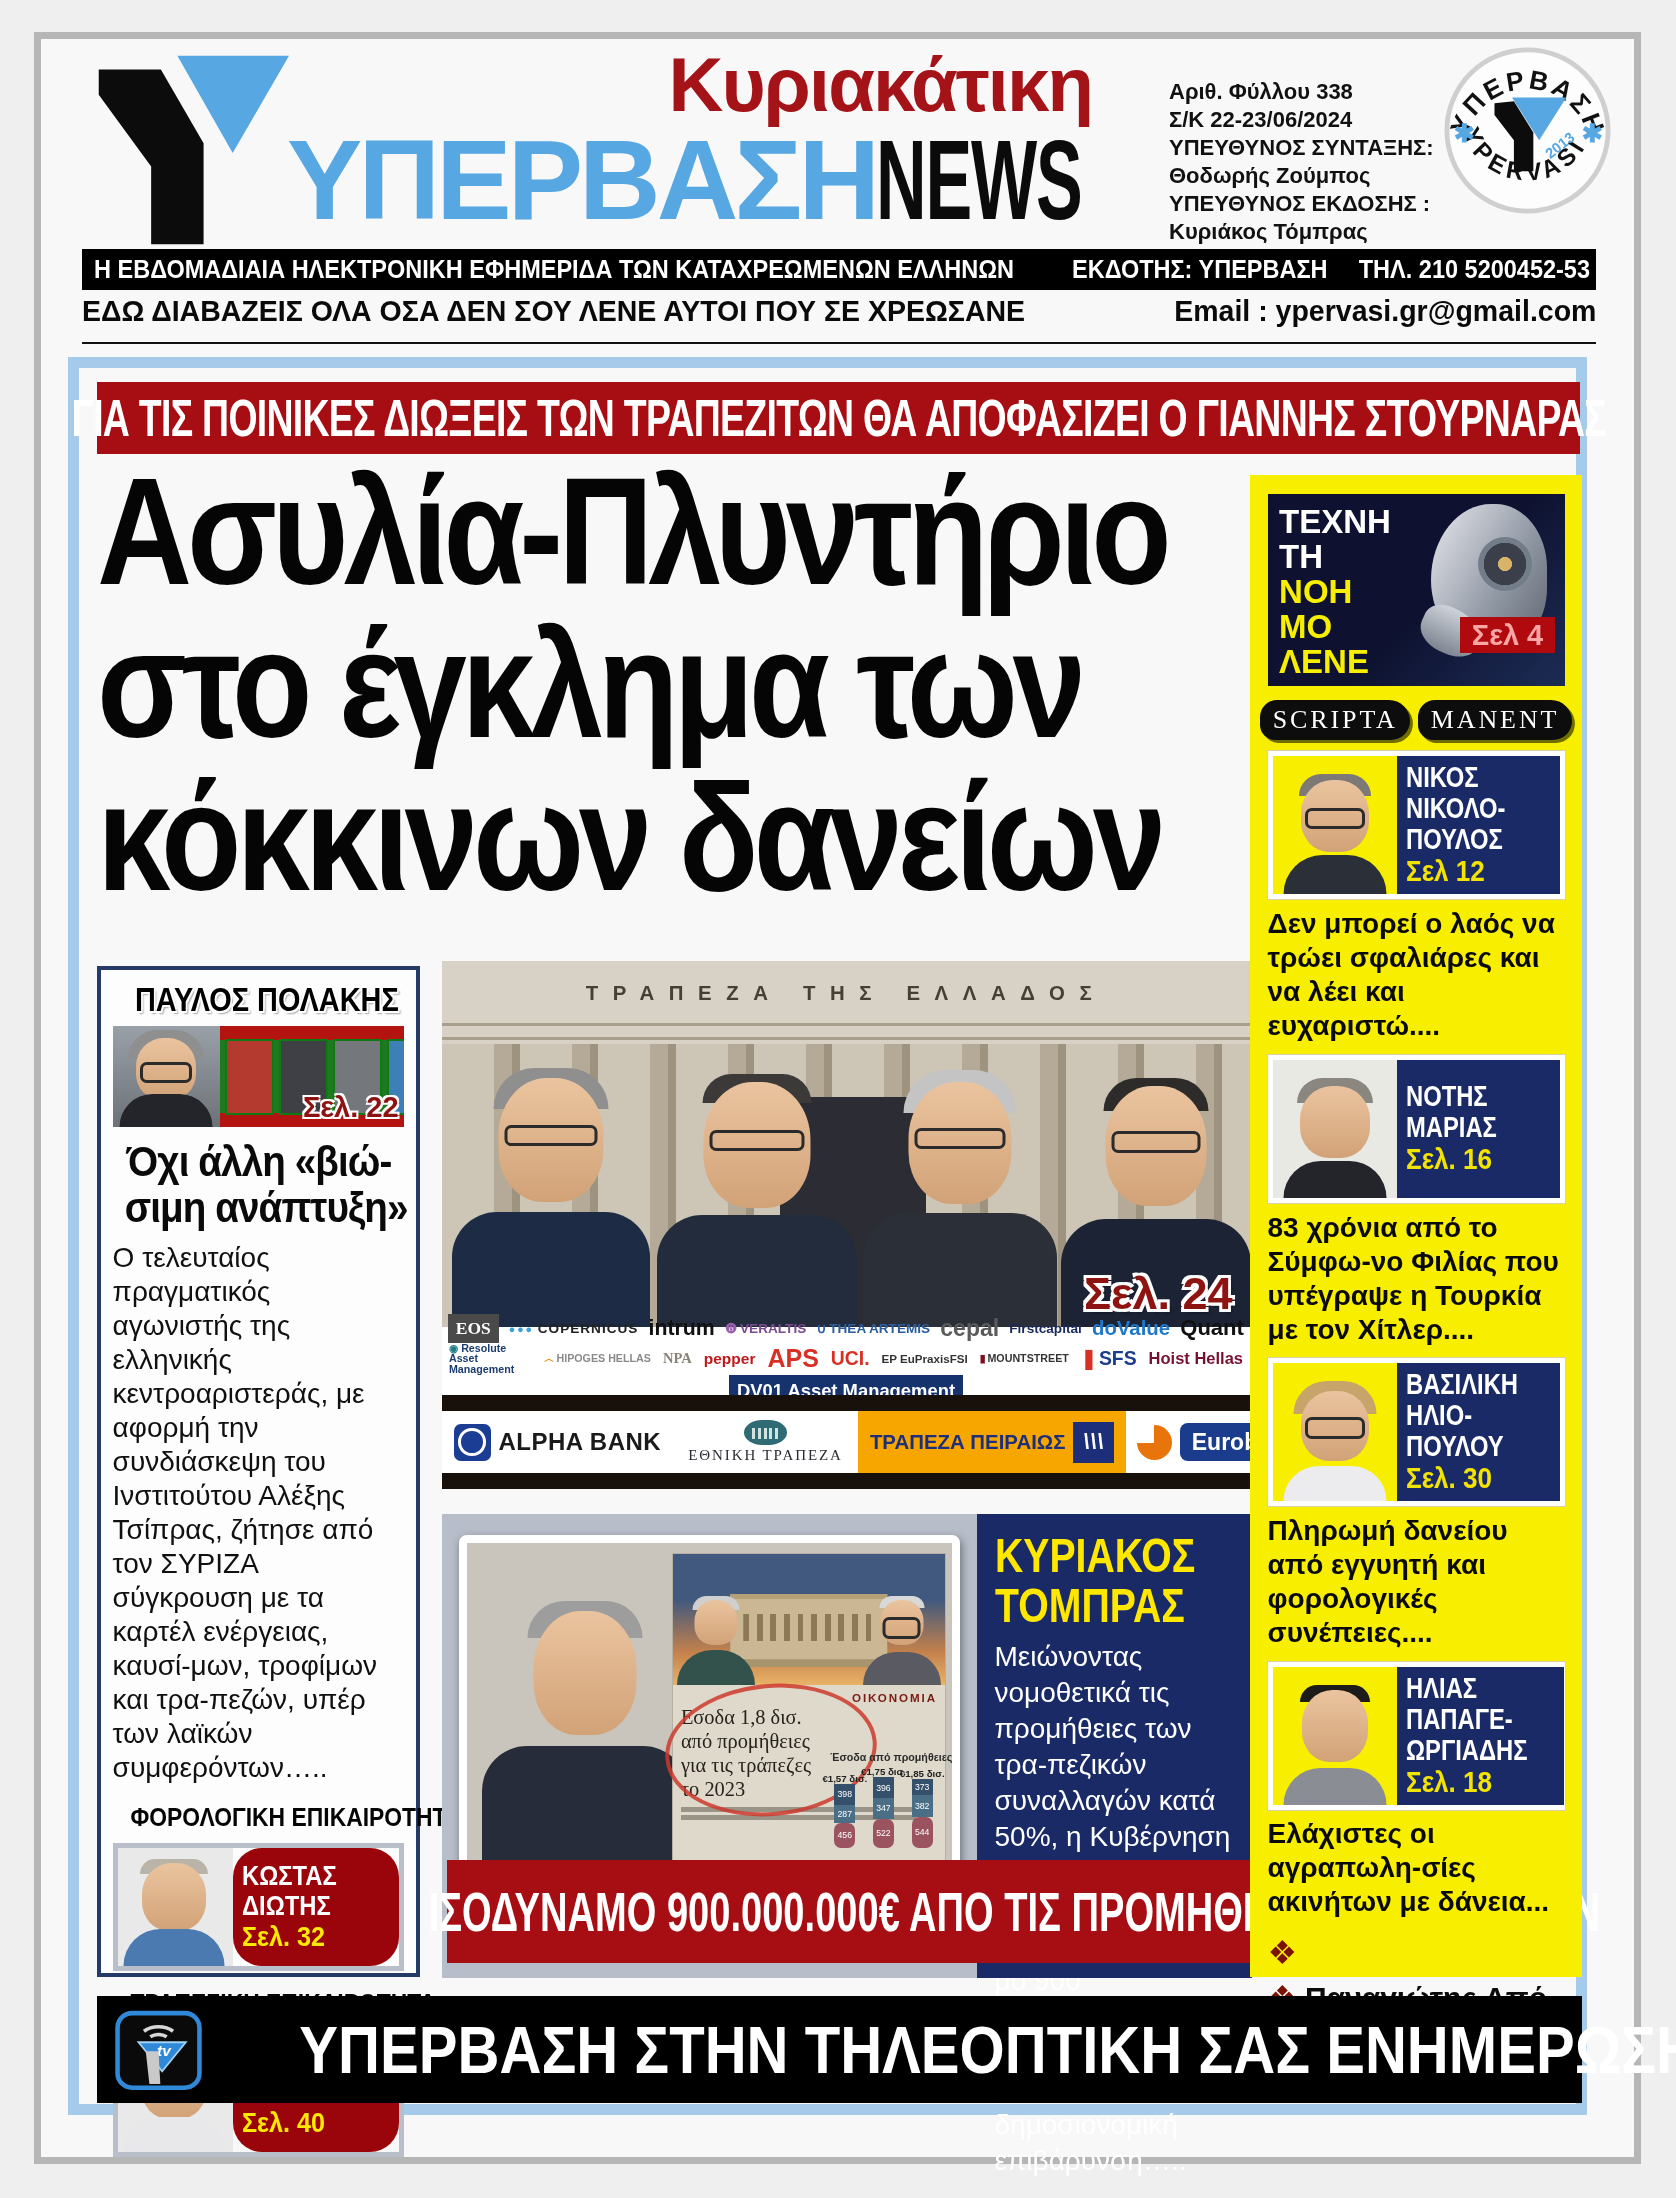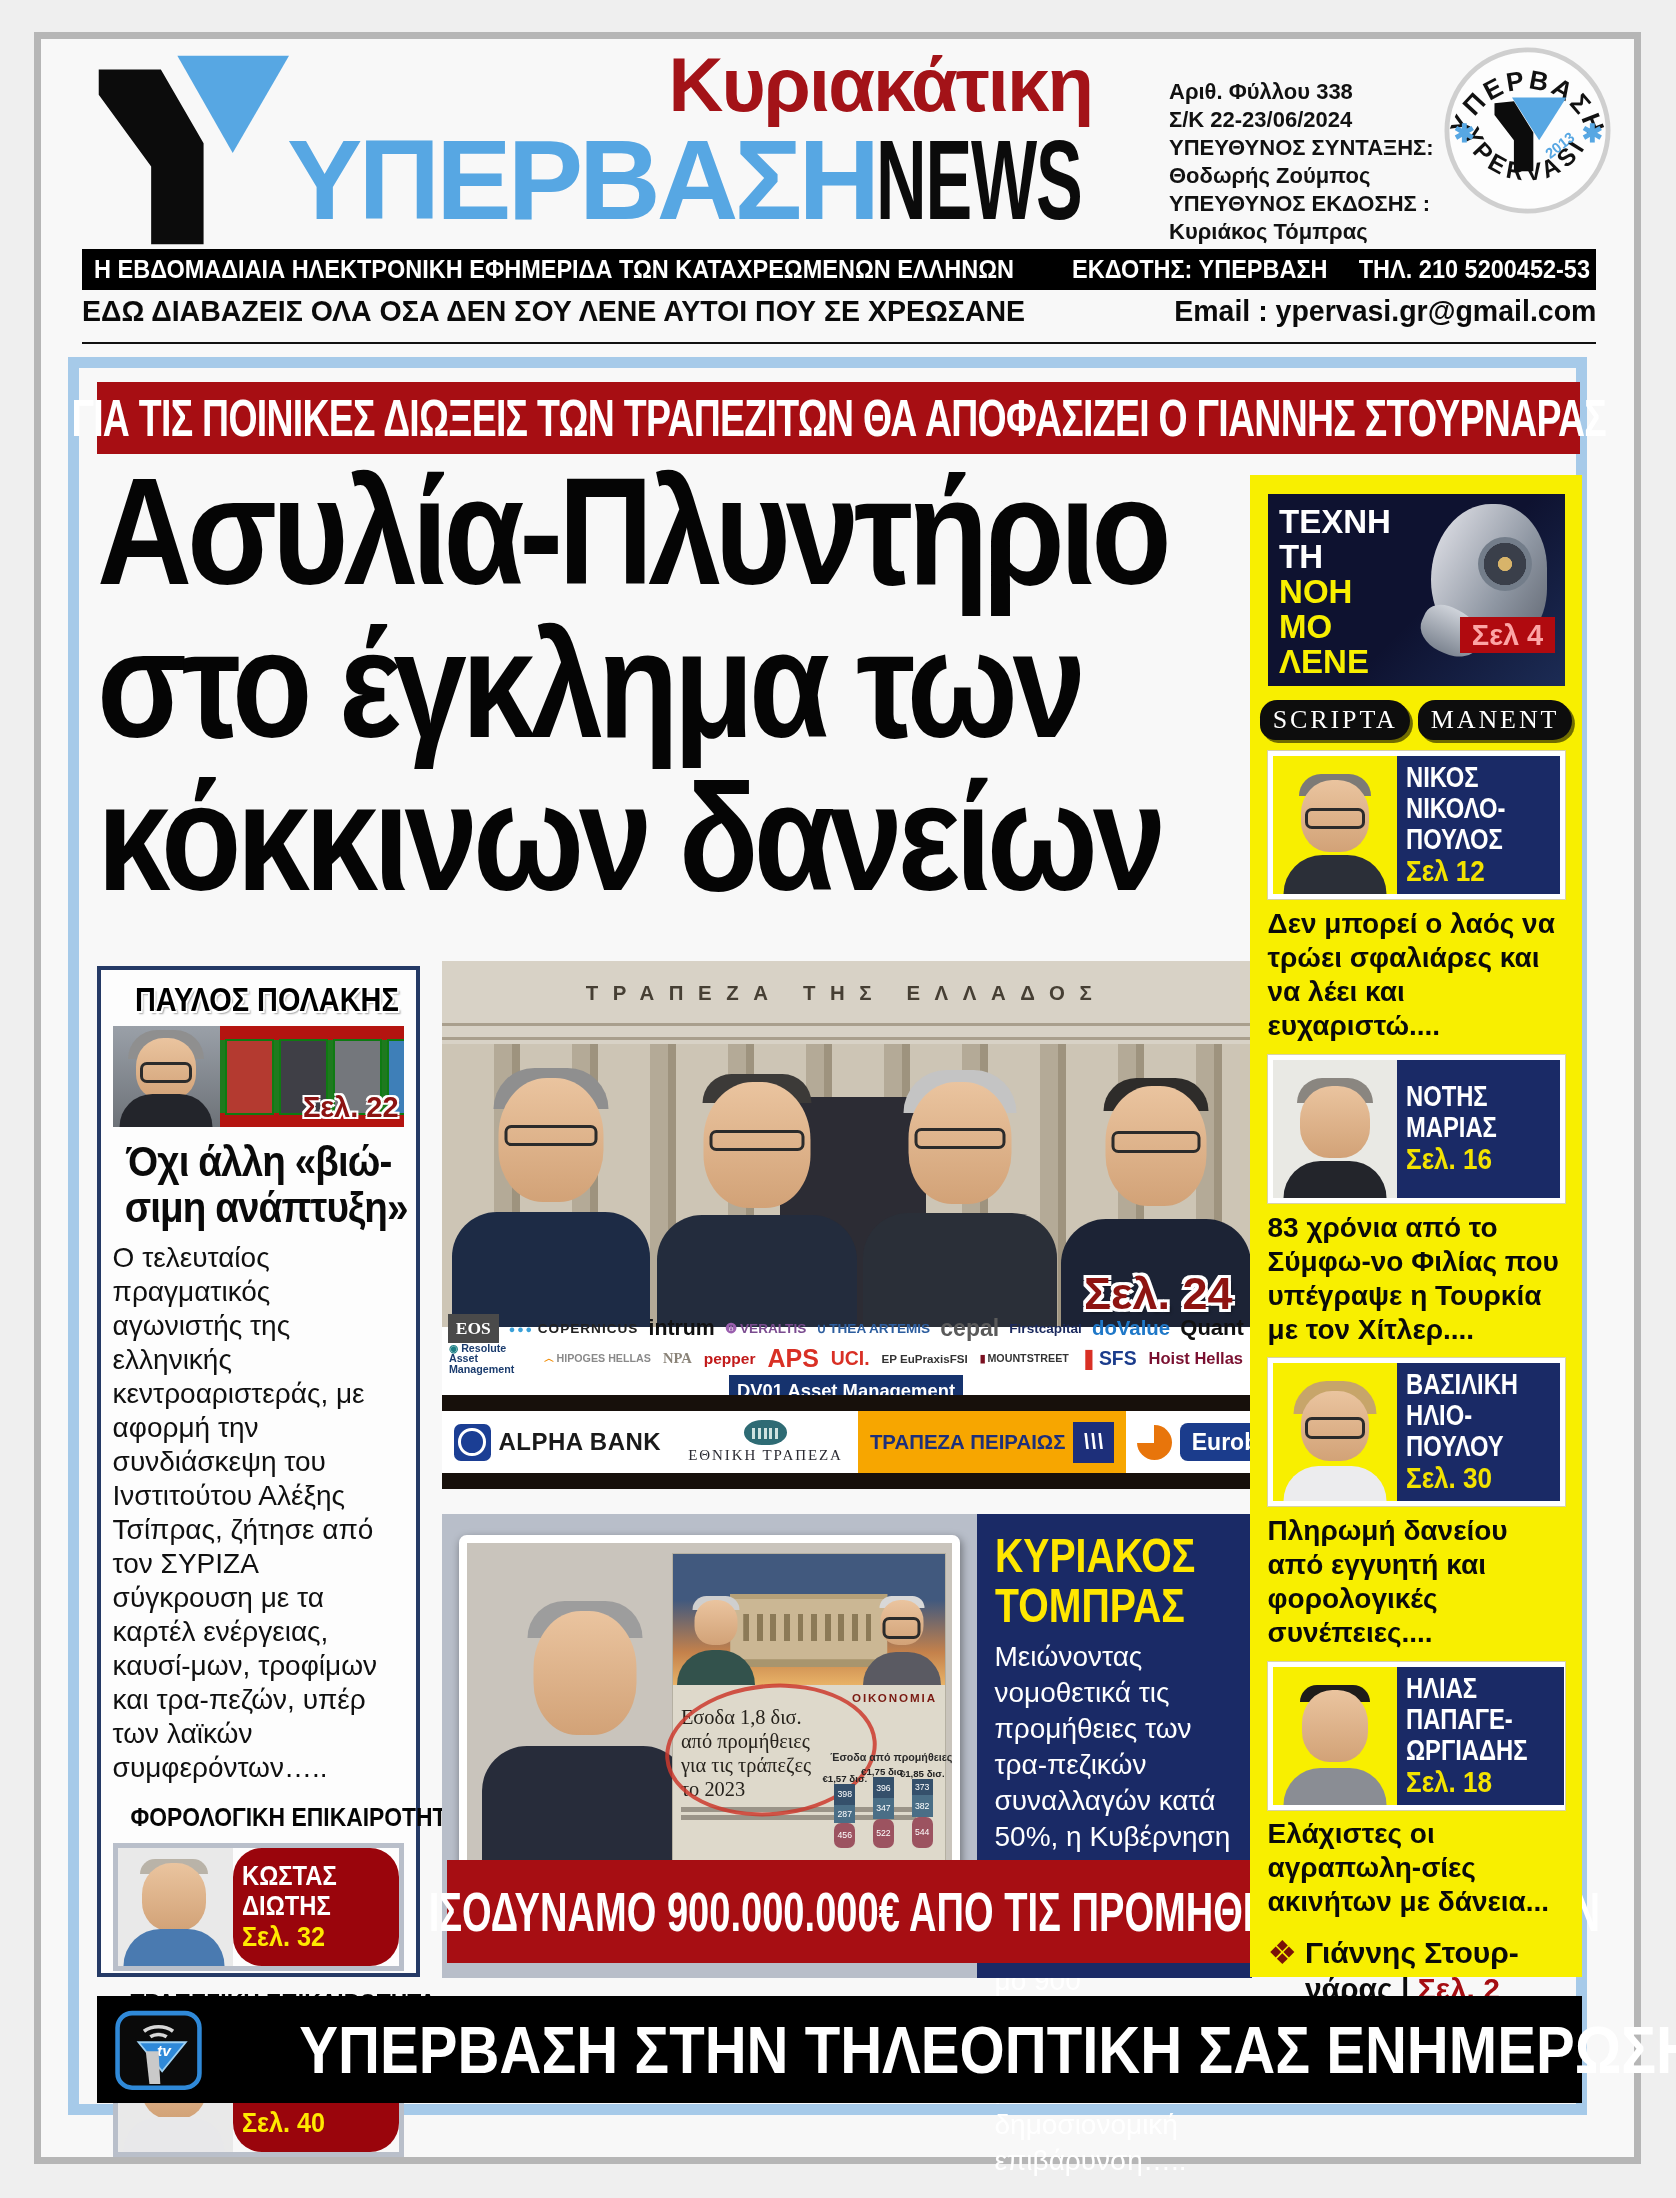--- a/index.html
+++ b/index.html
@@ -533,21 +533,20 @@
         <div class="nm">ΠΑΠΑΓΕ-</div>
         <div class="nm">ΩΡΓΙΑΔΗΣ</div>
         <div class="pg">Σελ. 18</div>
       </div>
     </div>
     <div class="ycap">Ελάχιστες οι αγραπωλη-σίες ακινήτων με δάνεια...</div>
 
     <div class="ybullets">
       <div class="ybullet">
         <span class="dia">❖</span>
-        <span class="btxt"><span>Γιάννης Στουρ-νάρας | </span><span class="bpg">Σελ. 2</span></span>
       </div>
       <div class="ybullet">
         <span class="dia">❖</span>
         <span class="btxt"><span>Παναγιώτης Από-στόλου | </span><span class="bpg">Σελ. 8</span></span>
       </div>
     </div>
   </div>
 
   <div class="tvbar">
     <svg class="tvlogo" viewBox="0 0 100 100">

